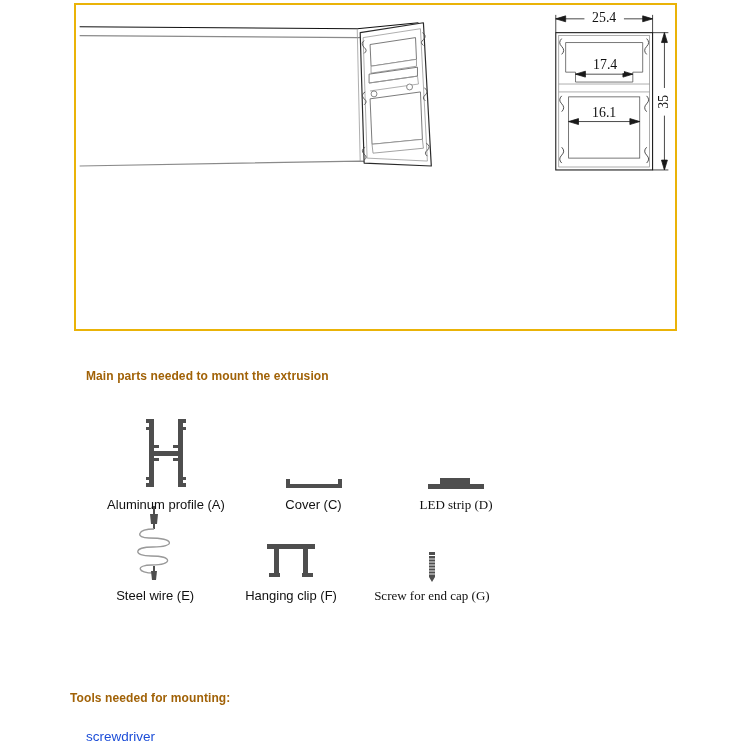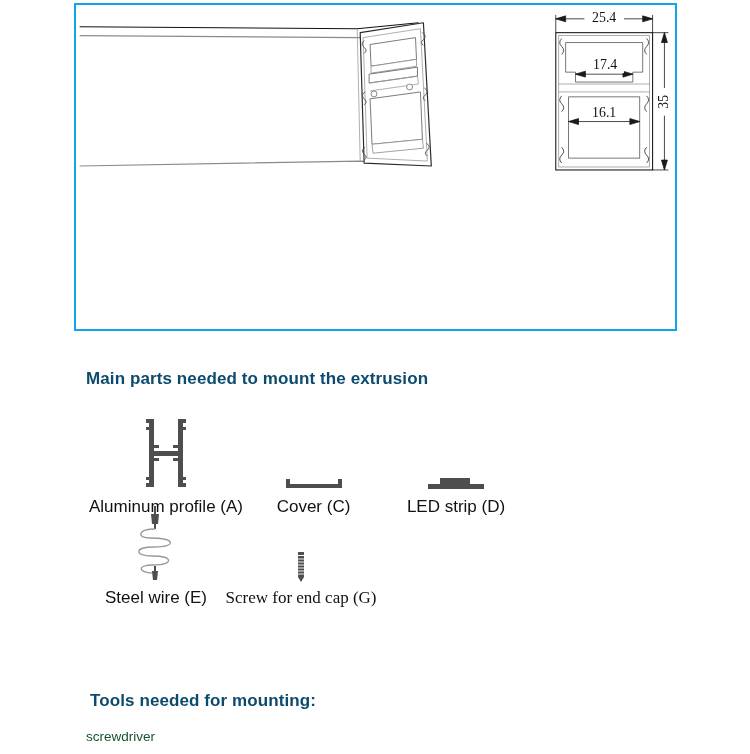--- a/index.html
+++ b/index.html
@@ -16,48 +16,48 @@
     overflow: hidden;
   }
 
   
   #drawing-frame {
     position: absolute;
     left: 74px;
     top: 3px;
     width: 603px;
     height: 328px;
-    border: 2px solid #0ea5e9;
+    border: 2px solid #eab308;
     box-sizing: border-box;
     background: #ffffff;
   }
   #drawing-frame svg {
     display: block;
     width: 100%;
     height: 100%;
   }
 
   
   .section-heading {
     position: absolute;
-    font-size: 17px;
+    font-size: 12px;
     font-weight: bold;
-    color: #0c4a6e;
+    color: #a16207;
     letter-spacing: 0.1px;
     white-space: nowrap;
   }
   #parts-heading { left: 86px; top: 369px; }
-  #tools-heading { left: 90px; top: 691px; }
+  #tools-heading { left: 70px; top: 691px; }
 
   #tools-text {
     position: absolute;
     left: 86px;
     top: 729px;
     font-size: 13.5px;
-    color: #14532d;
+    color: #1d4ed8;
     white-space: nowrap;
   }
 
   
   .parts-row {
     position: absolute;
     display: flex;
     align-items: flex-end;
   }
   #parts-row-1 { left: 86px; top: 415px; width: 600px; }
@@ -70,21 +70,21 @@
     justify-content: flex-end;
   }
   .part-art {
     display: flex;
     align-items: flex-end;
     justify-content: center;
     margin-bottom: 6px;
   }
   .part-art svg { display: block; }
   .part-label {
-    font-size: 17px;
+    font-size: 13px;
     color: #111111;
     white-space: nowrap;
     text-align: center;
     line-height: 1.2;
   }
 </style>
 </head>
 <body>
 
 <div id="drawing-frame">
@@ -226,21 +226,21 @@
         <g fill="#4e4e4e">
           <rect x="2" y="9" width="56" height="4"></rect>
           <rect x="2" y="4" width="4" height="9"></rect>
           <rect x="54" y="4" width="4" height="9"></rect>
         </g>
       </svg>
     </div>
     <div class="part-label">Cover (C)</div>
   </div>
 
-  <div class="part-cell" style="width:150px;">
+  <div class="part-cell" style="width:150px;font-family:Liberation Serif, serif;">
     <div class="part-art" style="height:76px;">
       <svg width="56" height="16" viewBox="0 0 56 16" xmlns="http://www.w3.org/2000/svg">
         <g fill="#4e4e4e">
           <rect x="0" y="9" width="56" height="5"></rect>
           <rect x="12" y="3" width="30" height="7"></rect>
         </g>
       </svg>
     </div>
     <div class="part-label">LED  strip (D)</div>
   </div>
@@ -266,20 +266,37 @@
 
         <g fill="#4e4e4e">
           <rect x="26" y="60" width="2" height="5"></rect>
           <path d="M 24 65 L 30 65 L 29 74 L 25 74 Z"></path>
         </g>
       </svg>
     </div>
     <div class="part-label">Steel wire (E)</div>
   </div>
 
+  <div class="part-cell" style="width:135px;">
+    <div class="part-art" style="height:76px;">
+      <svg width="56" height="42" viewBox="0 0 56 42" xmlns="http://www.w3.org/2000/svg">
+        <g fill="#4e4e4e">
+
+          <rect x="4" y="4" width="48" height="5"></rect>
+
+          <rect x="11" y="9" width="5" height="27"></rect>
+          <rect x="40" y="9" width="5" height="27"></rect>
+
+          <rect x="6" y="33" width="11" height="4"></rect>
+          <rect x="39" y="33" width="11" height="4"></rect>
+        </g>
+      </svg>
+    </div>
+    <div class="part-label">Hanging clip (F)</div>
+  </div>
 
   <div class="part-cell" style="width:150px;font-family:Liberation Serif, serif;">
     <div class="part-art" style="height:76px;">
       <svg width="20" height="30" viewBox="0 0 20 30" xmlns="http://www.w3.org/2000/svg">
         <g fill="#4e4e4e">
 
           <rect x="7" y="0" width="6" height="3"></rect>
 
           <rect x="7" y="4" width="6" height="21"></rect>
 

